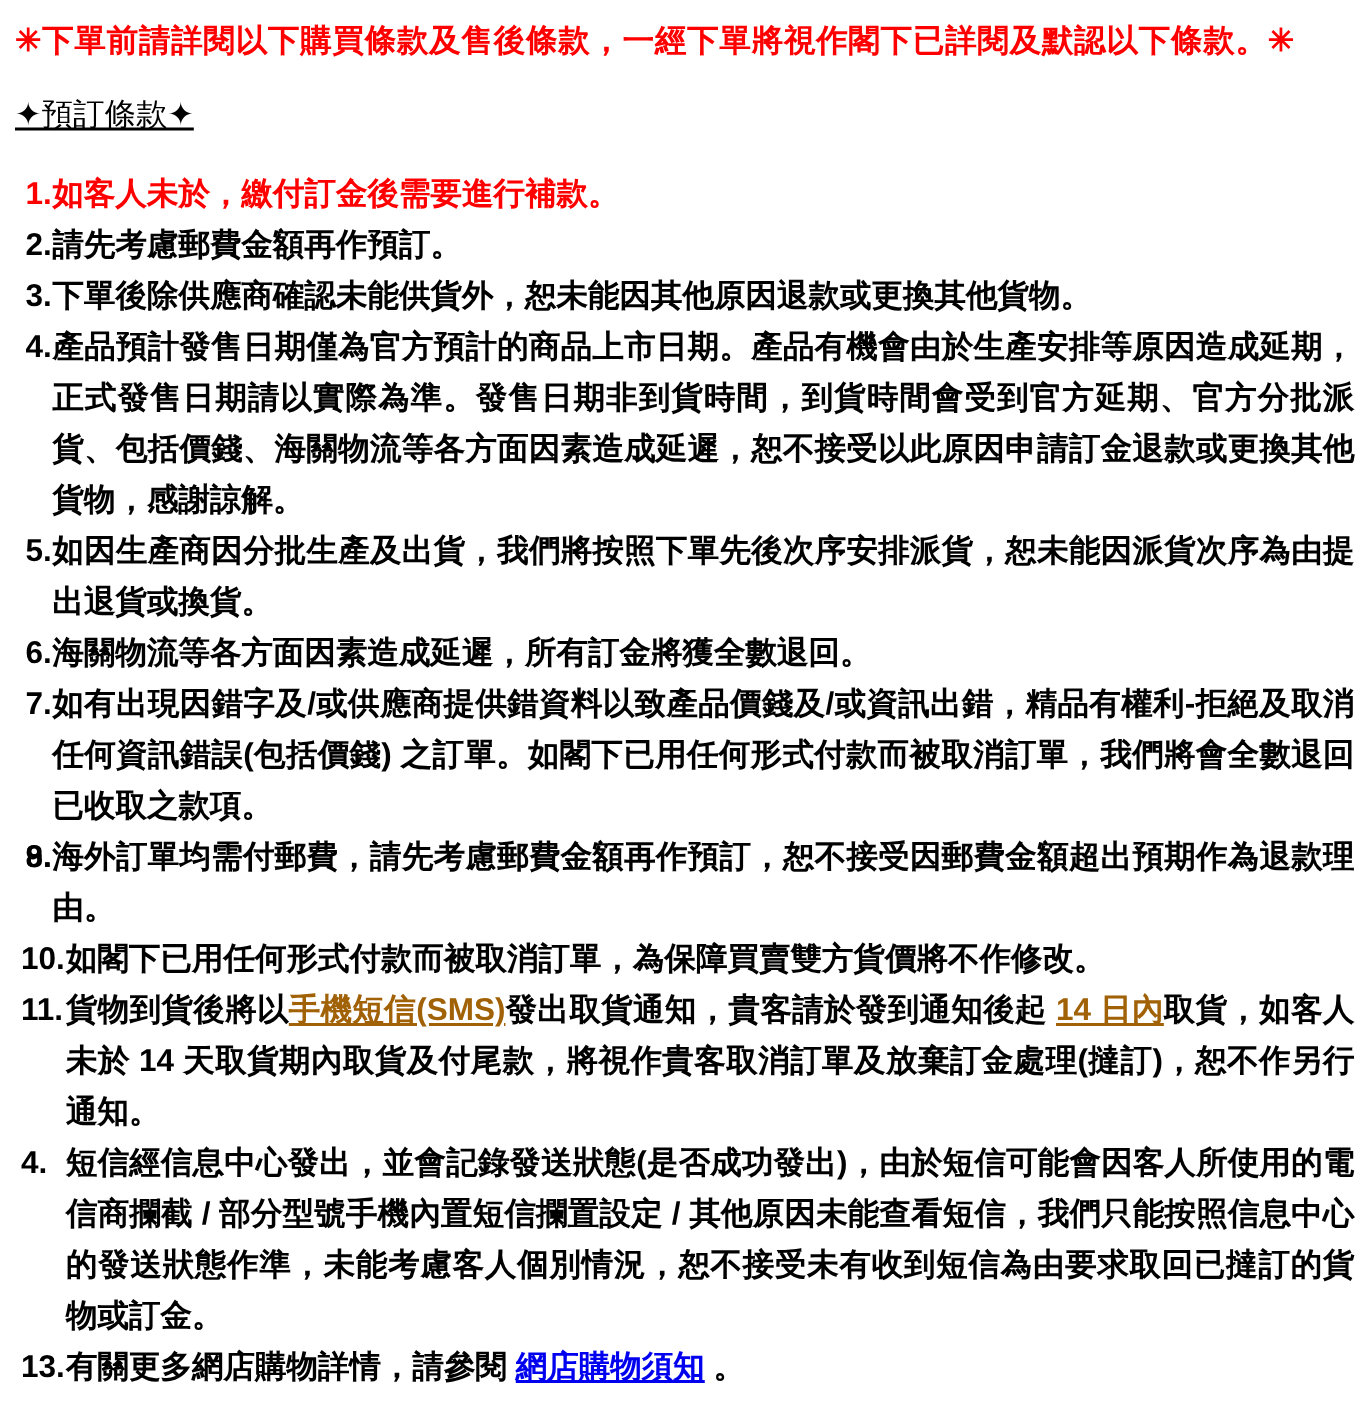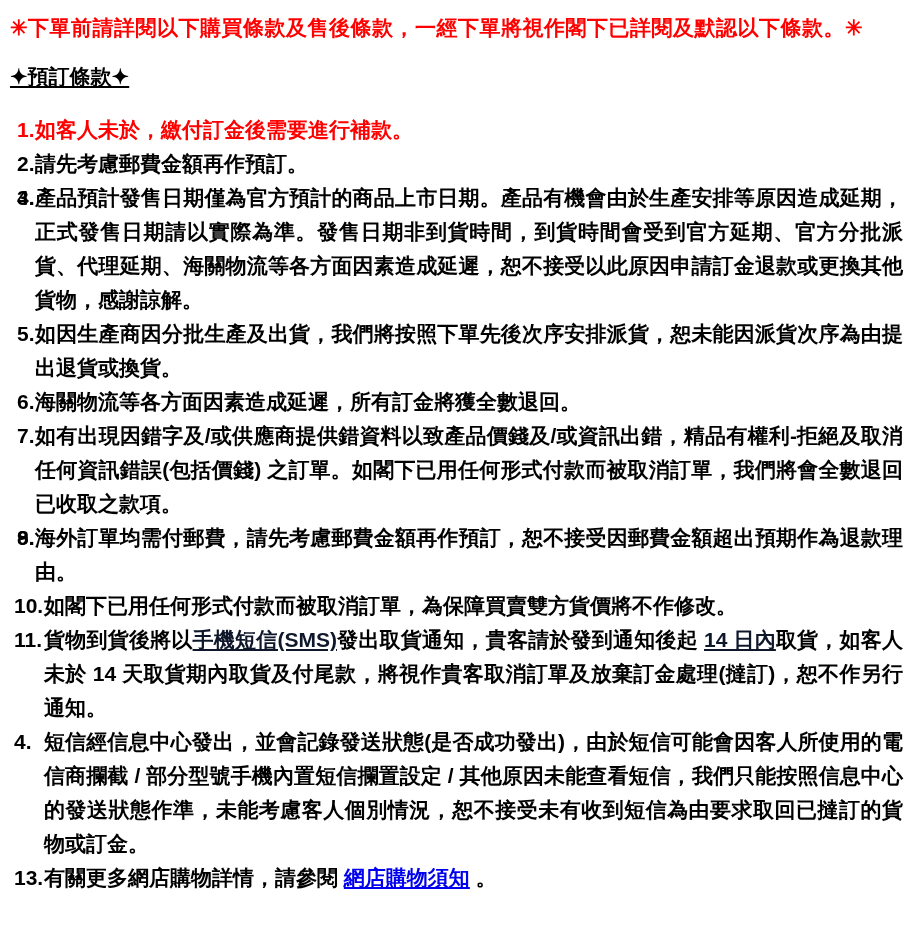--- a/index.html
+++ b/index.html
@@ -14,53 +14,53 @@
   }
   .page { padding: 12px 10px 0 8px; font-size: 21px; }
   .banner {
     color: #ff0000;
     line-height: 27px;
     margin: 2px 0 0 2px;
     letter-spacing: 0.5px;
   }
   .section-title {
     font-size: 21px;
-    font-weight: bold;
+    font-weight: normal;
     color: #000000;
     text-decoration: underline;
     line-height: 27px;
     margin: 22px 0 0 2px;
   }
   .terms { margin-top: 23px; }
   .term {
     position: relative;
     padding-left: 27px;
     line-height: 34px;
     text-align: justify;
   }
   .term.wide { padding-left: 36px; }
   .term .num { position: absolute; left: 9px; top: 0; }
   .term.wide .num { left: 6px; }
   .term.red { color: #ff0000; }
-  .hl { color: #0f172a; text-decoration: underline; }
+  .hl { color: #a16207; text-decoration: underline; }
   a.link { color: #0000ee; text-decoration: underline; cursor: pointer; }
 </style>
 </head>
 <body>
 
 <div class="page">
   <div class="banner">✳下單前請詳閱以下購買條款及售後條款，一經下單將視作閣下已詳閱及默認以下條款。✳</div>
 
   <div class="section-title">✦預訂條款✦</div>
 
   <div class="terms">
       <div class="term red"><span class="num">1.</span><span>如客人未於，繳付訂金後需要進行補款。</span></div>
       <div class="term"><span class="num">2.</span><span>請先考慮郵費金額再作預訂。</span></div>
-      <div class="term"><span class="num">3.</span></div>
-      <div class="term"><span class="num">4.</span><span>產品預計發售日期僅為官方預計的商品上市日期。產品有機會由於生產安排等原因造成延期，正式發售日期請以實際為準。發售日期非到貨時間，到貨時間會受到官方延期、官方分批派貨、代理延期、海關物流等各方面因素造成延遲，恕不接受以此原因申請訂金退款或更換其他貨物，感謝諒解。</span></div>
+      <div class="term"><span class="num">3.</span><span>下單後除供應商確認未能供貨外，恕未能因其他原因退款或更換其他貨物。</span></div>
+      <div class="term"><span class="num">4.</span><span>產品預計發售日期僅為官方預計的商品上市日期。產品有機會由於生產安排等原因造成延期，正式發售日期請以實際為準。發售日期非到貨時間，到貨時間會受到官方延期、官方分批派貨、包括價錢、海關物流等各方面因素造成延遲，恕不接受以此原因申請訂金退款或更換其他貨物，感謝諒解。</span></div>
       <div class="term"><span class="num">5.</span><span>如因生產商因分批生產及出貨，我們將按照下單先後次序安排派貨，恕未能因派貨次序為由提出退貨或換貨。</span></div>
       <div class="term"><span class="num">6.</span><span>海關物流等各方面因素造成延遲，所有訂金將獲全數退回。</span></div>
       <div class="term"><span class="num">7.</span><span>如有出現因錯字及/或供應商提供錯資料以致產品價錢及/或資訊出錯，精品有權利-拒絕及取消任何資訊錯誤(包括價錢) 之訂單。如閣下已用任何形式付款而被取消訂單，我們將會全數退回已收取之款項。</span></div>
       <div class="term"><span class="num">8.</span></div>
       <div class="term"><span class="num">9.</span><span>海外訂單均需付郵費，請先考慮郵費金額再作預訂，恕不接受因郵費金額超出預期作為退款理由。</span></div>
       <div class="term wide"><span class="num">10.</span><span>如閣下已用任何形式付款而被取消訂單，為保障買賣雙方貨價將不作修改。</span></div>
       <div class="term wide"><span class="num">11.</span><span>貨物到貨後將以</span><span class="hl">手機短信(SMS)</span><span>發出取貨通知，貴客請於發到通知後起 </span><span class="hl">14 日內</span><span>取貨，如客人未於 14 天取貨期內取貨及付尾款，將視作貴客取消訂單及放棄訂金處理(撻訂)，恕不作另行通知。</span></div>
       <div class="term wide"><span class="num">4.</span><span>短信經信息中心發出，並會記錄發送狀態(是否成功發出)，由於短信可能會因客人所使用的電信商攔截 / 部分型號手機內置短信攔置設定 / 其他原因未能查看短信，我們只能按照信息中心的發送狀態作準，未能考慮客人個別情況，恕不接受未有收到短信為由要求取回已撻訂的貨物或訂金。</span></div>
       <div class="term wide"><span class="num">13.</span><span>有關更多網店購物詳情，請參閱 </span><a class="link" href="#">網店購物須知</a><span> 。</span></div>
     </div>

